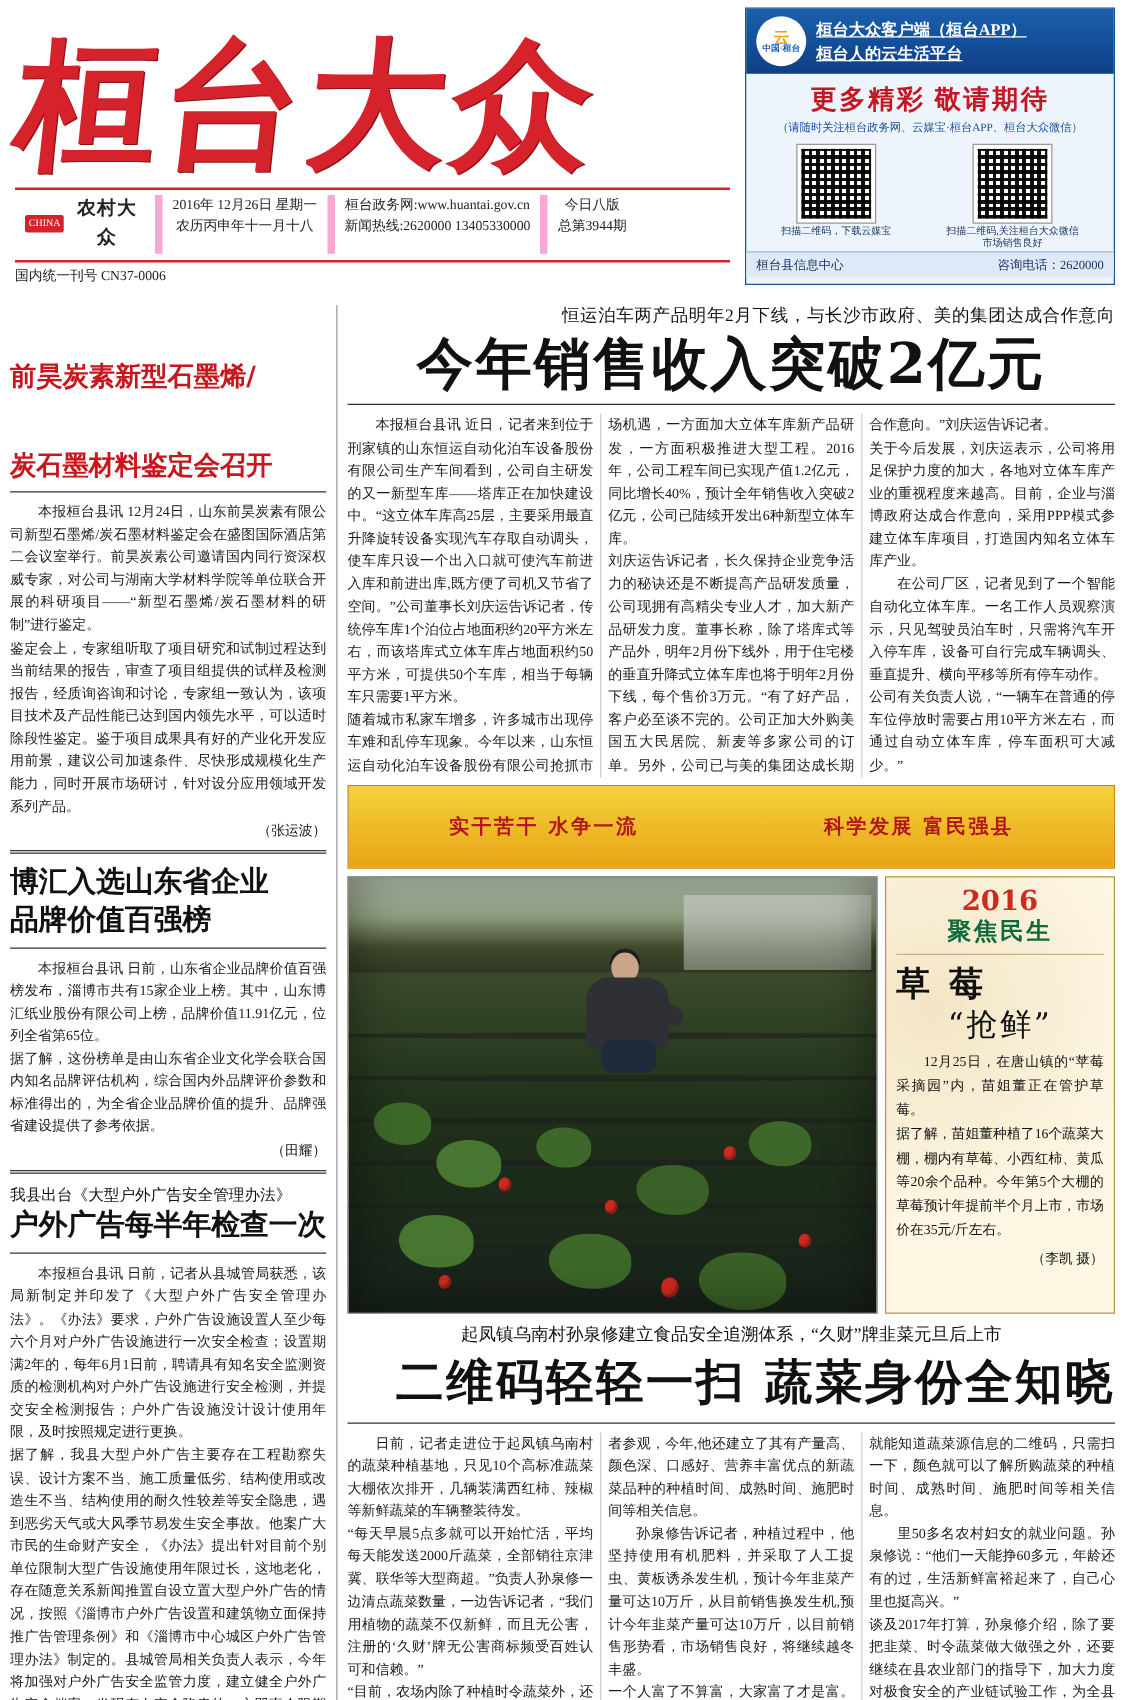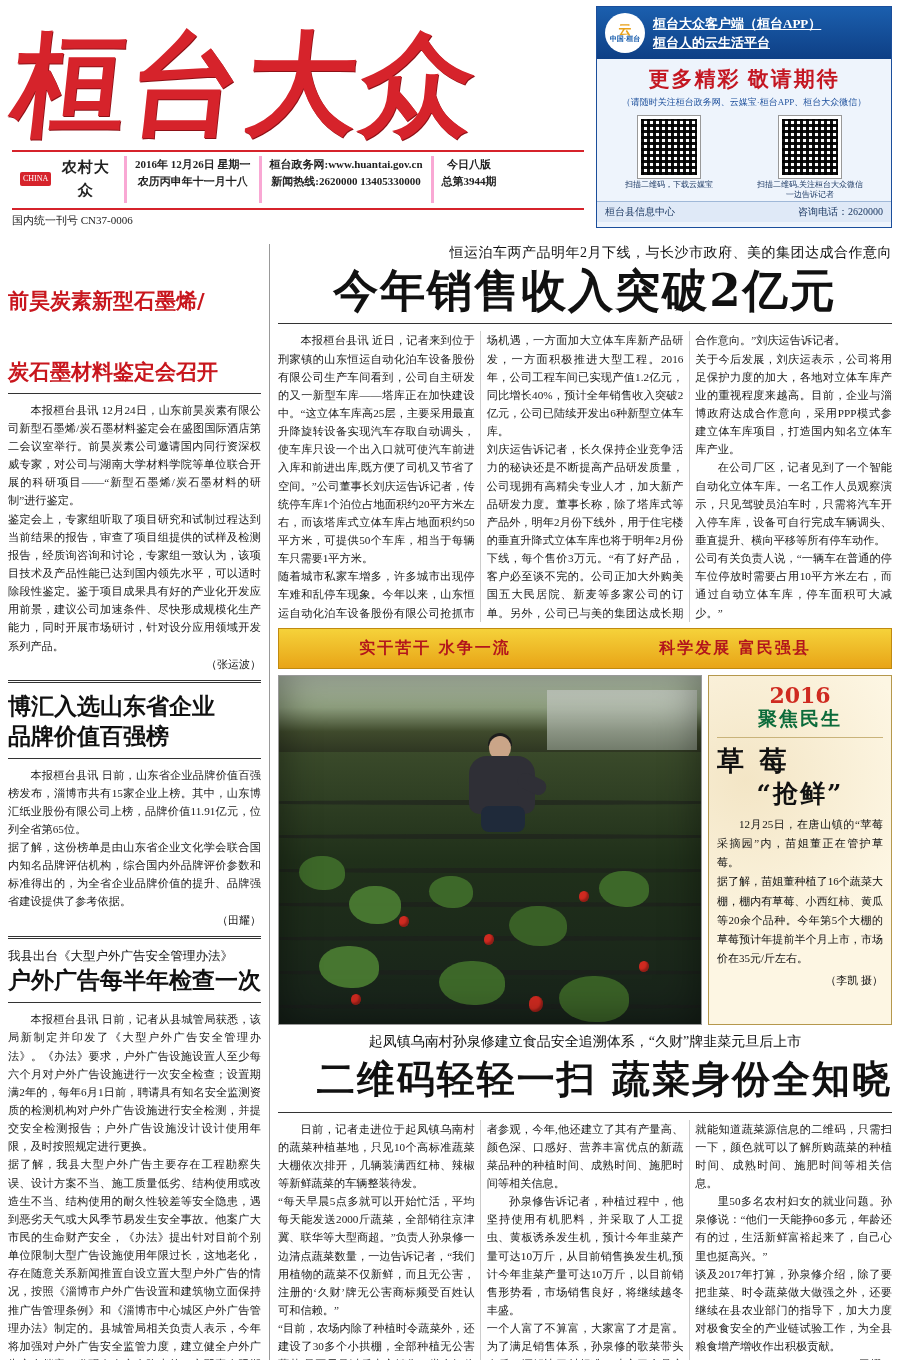--- a/index.html
+++ b/index.html
@@ -29,21 +29,21 @@
     transform:skewX(-6deg);
     text-shadow:1px 1px 0 #8d1016;
     white-space:nowrap;
   }
   .mast-rule { border-top:2px solid #d6232b; margin:10px 4px 0 4px; }
   .mast-info {
     display:flex; align-items:stretch; font-size:11px; color:#222;
     border-bottom:2px solid #d6232b; margin:0 4px; padding:4px 0 5px 0;
   }
   .mast-info .cell { padding:0 8px; text-align:center; line-height:1.55; }
-  .mast-info .cell + .cell { border-left:3px solid #f9a8d4;font-weight:bold; }
+  .mast-info .cell + .cell { border-left:6px solid #f9a8d4; }
   .mast-brand { display:flex; align-items:center; gap:4px; width:112px; }
   .mast-brand .bs {
     display:inline-block; background:#d6232b; color:#fff; font-size:8px;
     padding:3px 3px; line-height:1.05; text-align:center; border-radius:2px;
   }
   .mast-brand .bt { font-size:15px; font-weight:700; color:#222; letter-spacing:1px;}
   .mast-issn { font-size:11px; color:#222; }
 
   
   .ad-box {
@@ -106,21 +106,21 @@
     font-weight:700; font-size:45px; text-align:center; letter-spacing:2px;
     line-height:1.12; margin:4px 0 6px;
   }
   .cols3 { column-count:3; column-gap:12px; column-rule:1px solid #ccc; }
 
   
   .slogan {
     margin-top:6px; background:linear-gradient(180deg,#f5d23a,#e8a417);
     border:1px solid #c08a10; color:#b3161c; font-weight:700;
     display:flex; align-items:center; justify-content:space-around;
-    font-size:16px; padding:9px 6px; letter-spacing:2px;
+    font-size:16px; padding:22px 6px; letter-spacing:2px;
     font-family:"DejaVu Serif", serif;
   }
 
   
   .photo-wrap { display:flex; gap:6px; margin-top:6px; }
   .photo {
     width:424px; height:350px; position:relative; overflow:hidden;
     border:1px solid #999; background:#4e5a3a;
   }
   .ph-sky { position:absolute; inset:0; background:linear-gradient(180deg,#b9c6b2 0%,#8fa07f 9%,#3f4a2c 16%,#2e3622 22%); }
@@ -145,21 +145,21 @@
   .ph-frame { position:absolute; inset:0; box-shadow:inset 0 0 40px rgba(0,0,0,.45); }
 
   .side-box {
     flex:1; border:1px solid #b5984c; background:#fdf6e3; position:relative; padding:6px 8px;
     background-image:radial-gradient(circle at 20% 30%, rgba(214,180,110,.25), transparent 60%);
   }
   .sb-year { text-align:center; color:#cf2a20; font-weight:700; font-size:22px; font-family:"DejaVu Serif", serif; }
   .sb-focus { text-align:center; color:#0b6b3a; font-weight:700; font-size:19px; letter-spacing:2px; margin-top:-2px;}
   .sb-line { border-top:1px solid #c9b37a; margin:5px 0; }
   .sb-t1 { font-size:27px; font-weight:700; font-family:"DejaVu Serif", serif; letter-spacing:3px; }
-  .sb-t2 { text-align:center; font-size:25px; font-weight:700; font-family:"DejaVu Serif", serif; letter-spacing:2px; margin-top:-2px;}
+  .sb-t2 { text-align:center; font-size:25px; font-weight:400; font-family:"DejaVu Serif", serif; letter-spacing:2px; margin-top:-2px;}
   .sb-text { font-size:11px; line-height:1.75; text-indent:2em; text-align:justify; margin-top:5px;}
   .sb-by { text-align:right; font-size:11px; margin-top:4px;}
 
   
   .mid-kicker { text-align:center; font-size:14px; margin-top:8px; }
   .mid-title {
     text-align:right; font-family:"DejaVu Serif", serif; font-weight:700;
     font-size:38px; letter-spacing:2px; margin:3px 0 6px;
   }
   .center { text-align:center; }
@@ -208,21 +208,21 @@
       <div class="ad-mid">更多精彩  敬请期待</div>
       <div class="ad-sub">（请随时关注桓台政务网、云媒宝·桓台APP、桓台大众微信）</div>
       <div class="ad-qr-row">
         <div class="ad-qr">
           <div class="qr"></div>
           <div>扫描二维码，下载云媒宝</div>
         </div>
         <div class="ad-qr">
           <div class="qr"></div>
           <div>扫描二维码,关注桓台大众微信</div>
-          <div>一边告诉记者</div>
+          <div>市场销售良好</div>
         </div>
       </div>
       <div class="ad-foot">
         <span>桓台县信息中心</span>
         <span>咨询电话：2620000</span>
       </div>
     </div>
   </div>
 
   <div class="content">

